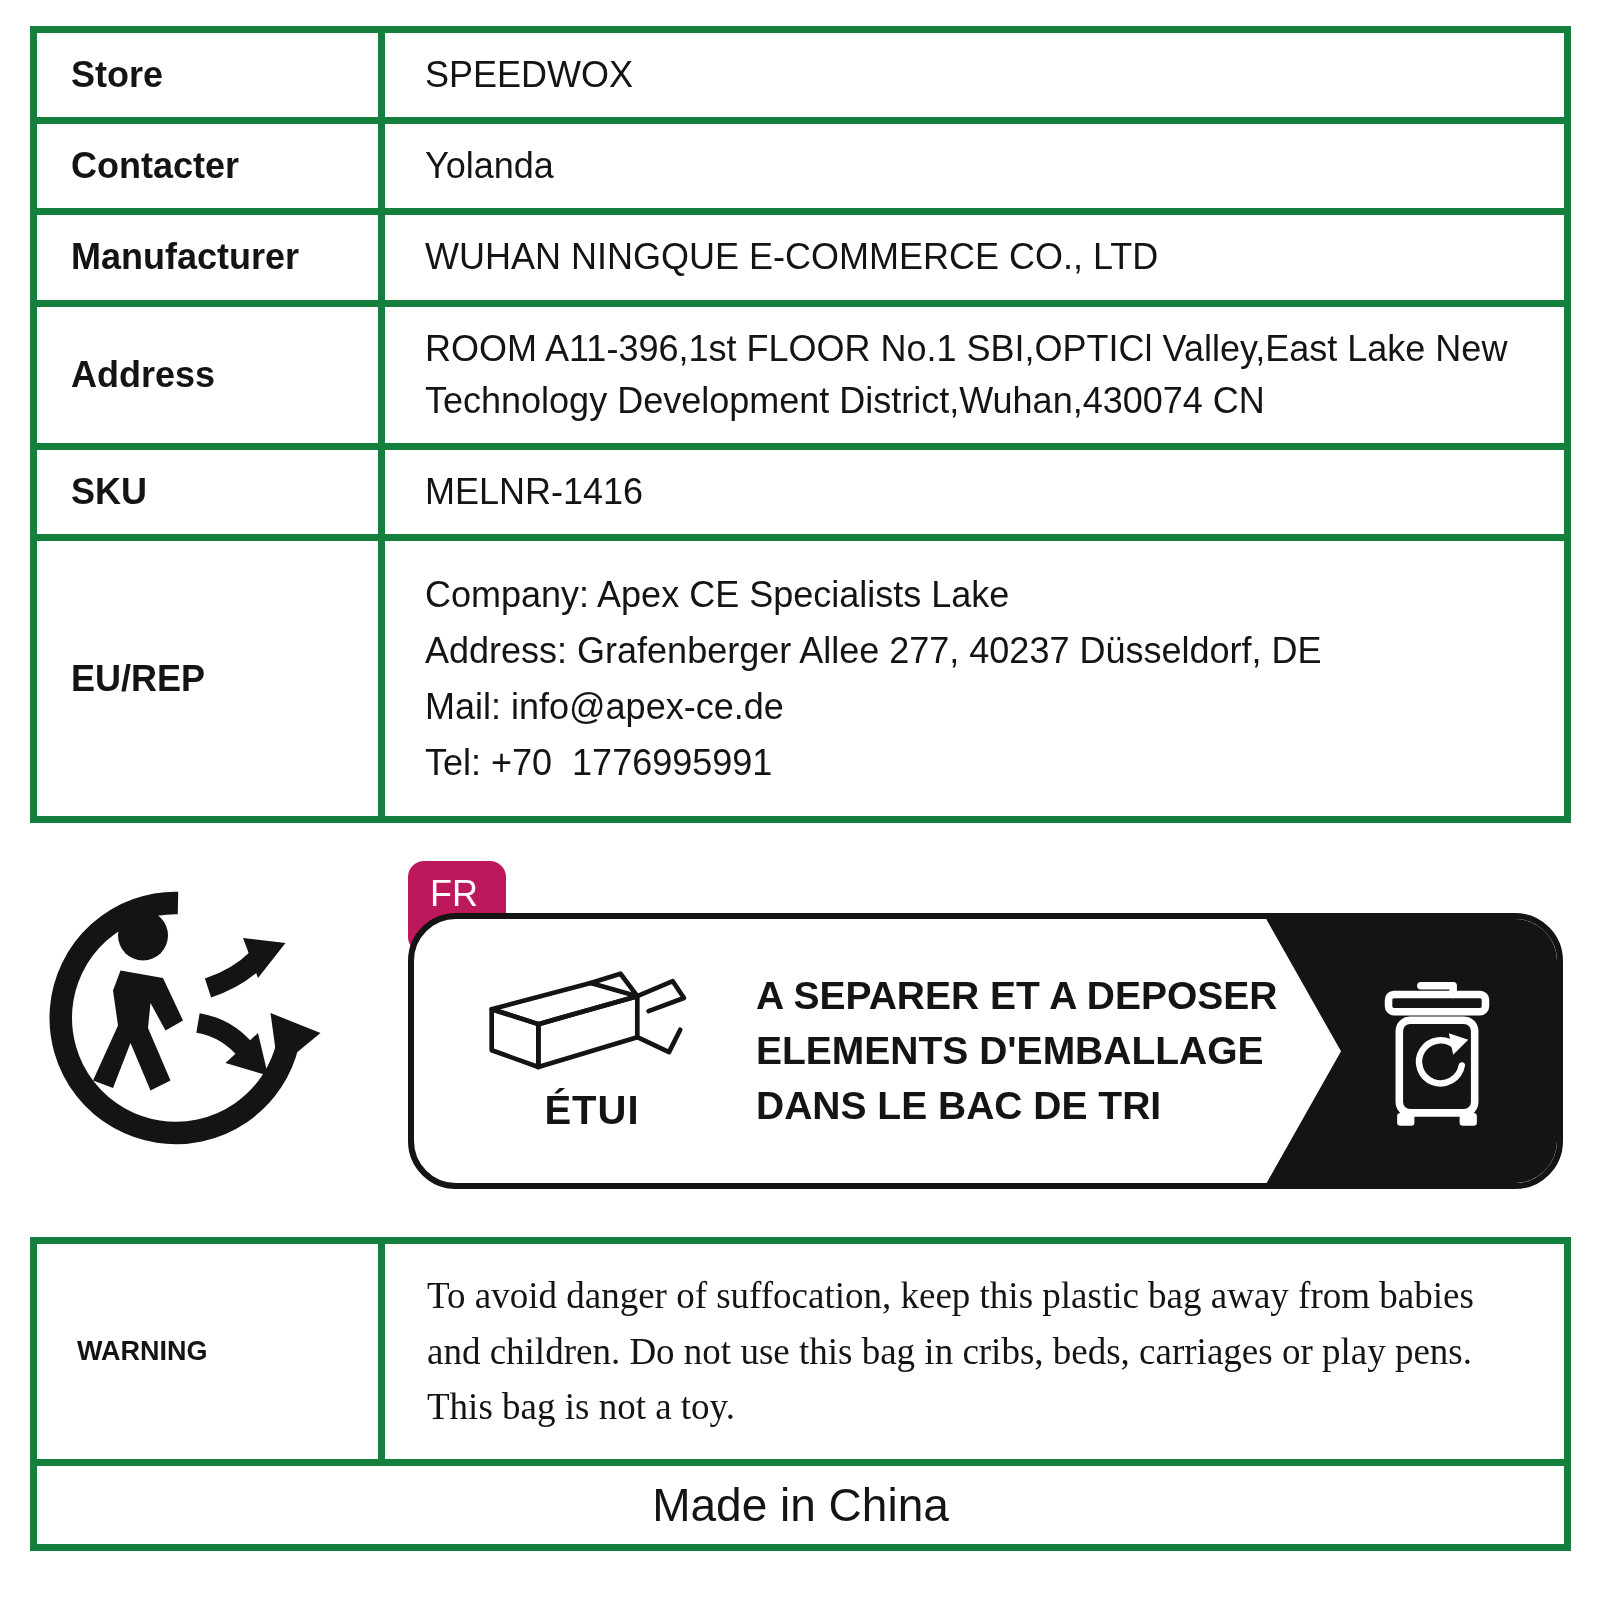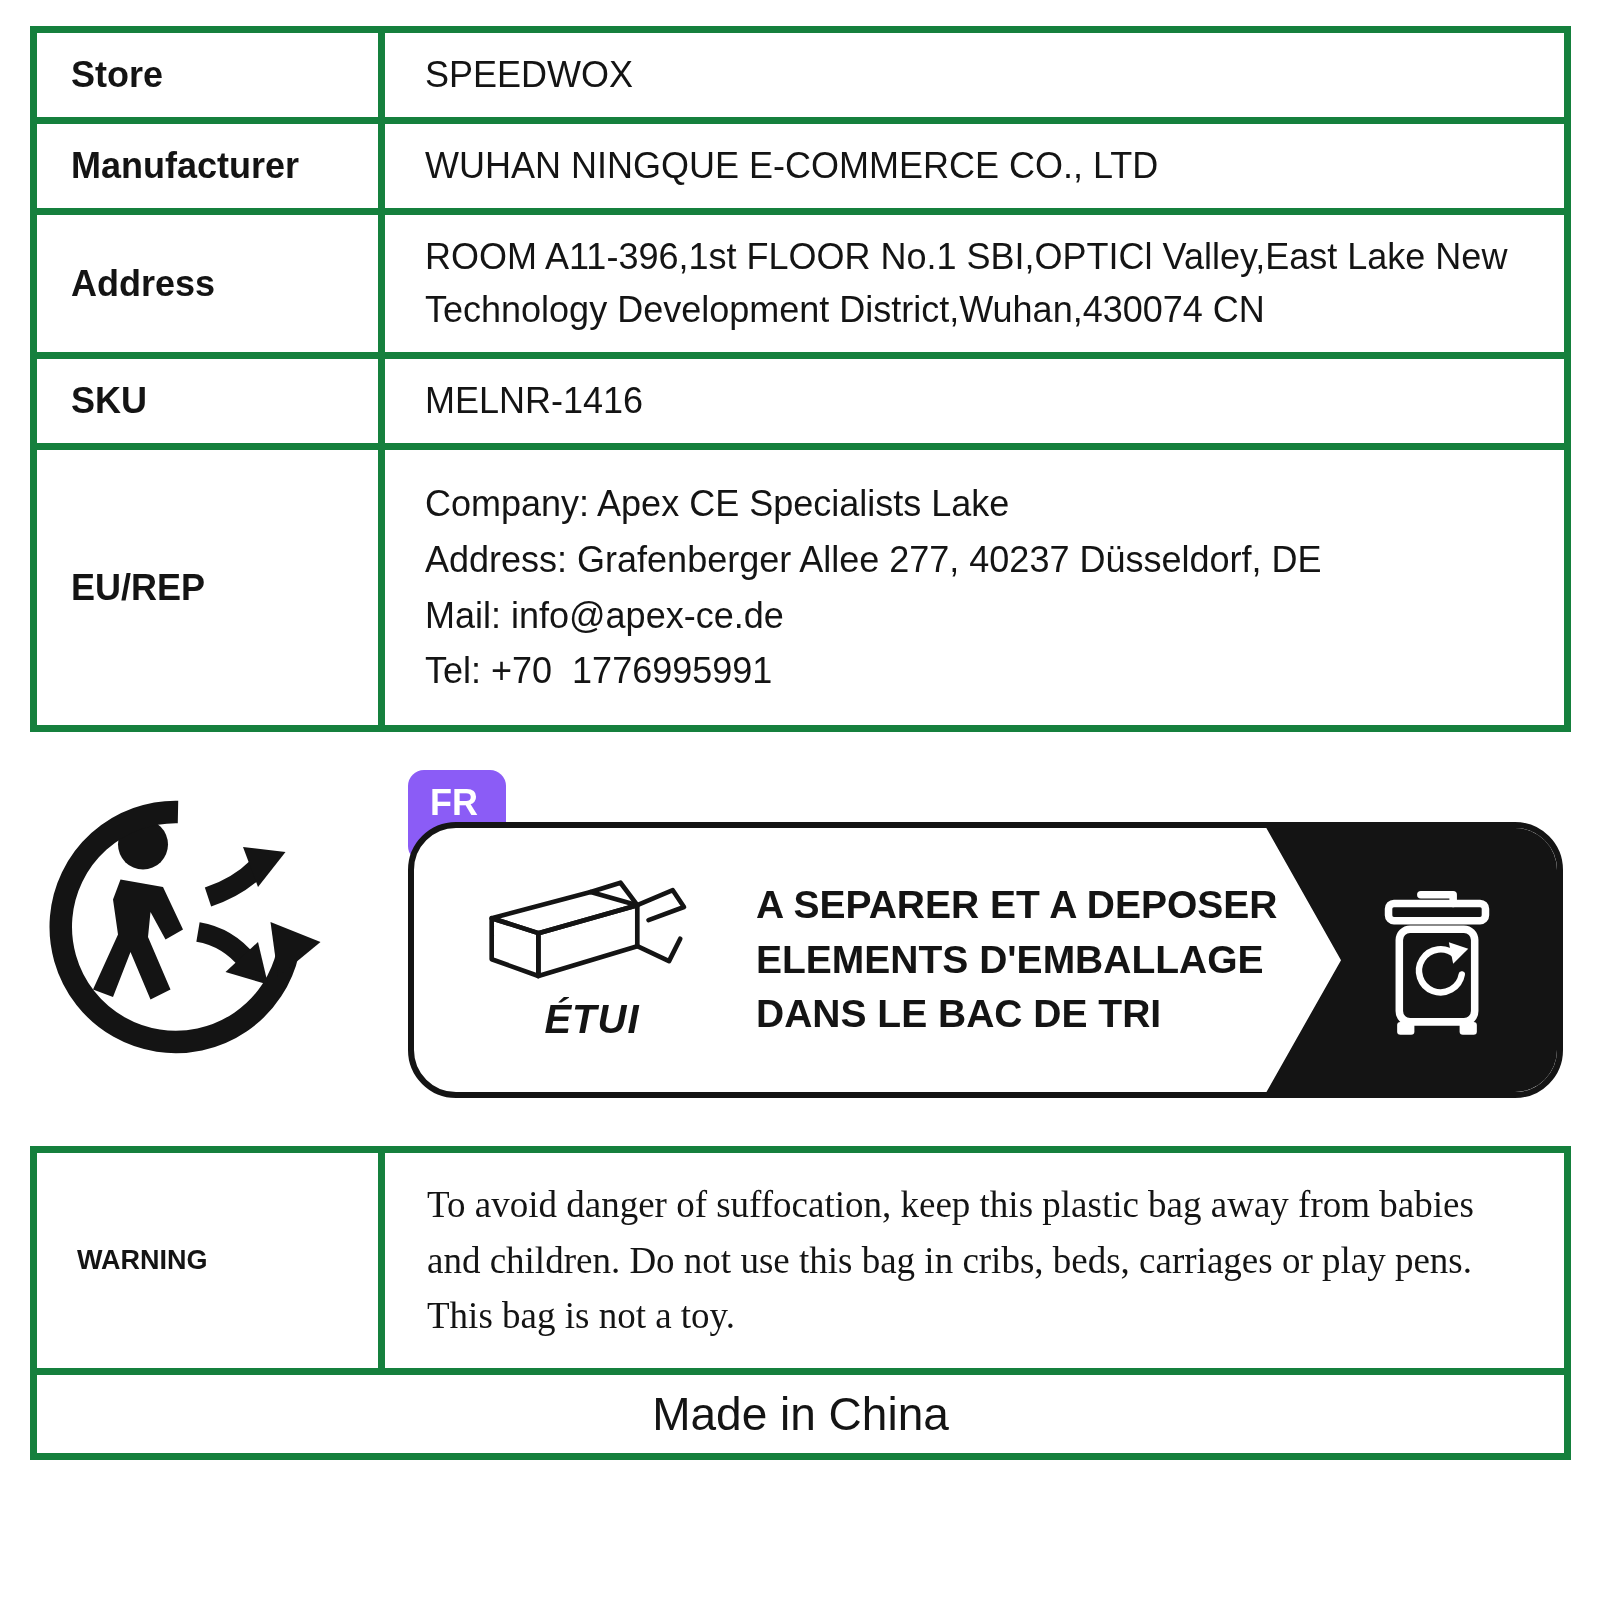--- a/index.html
+++ b/index.html
@@ -37,24 +37,24 @@
     align-items: center;
     margin: 50px 8px 44px 8px;
     height: 320px;
   }
   .triman { width: 300px; height: 300px; flex: 0 0 auto; }
   .banner-wrap { position: relative; flex: 1; margin-left: 70px; height: 100%; }
   .fr-tab {
     position: absolute;
     top: -12px; left: 0;
     width: 98px; height: 92px;
-    background: #8b5cf6;
+    background: #be185d;
     border-radius: 16px;
     color: #ffffff;
-    font-weight: 700;
+    font-weight: 400;
     font-size: 36px;
     padding: 12px 0 0 22px;
     z-index: 0;
   }
   .banner {
     position: absolute;
     top: 40px; left: 0; right: 0; bottom: 4px;
     border: 6px solid #141414;
     border-radius: 48px;
     background: #ffffff;
@@ -65,21 +65,21 @@
   }
   .carton-area {
     width: 312px;
     flex: 0 0 auto;
     display: flex;
     flex-direction: column;
     align-items: center;
     padding-left: 44px;
   }
   .carton-area svg { width: 235px; height: 112px; }
-  .etui-label { font-weight: 700; font-size: 40px; margin-top: 6px; letter-spacing: 1px; font-style: italic; }
+  .etui-label { font-weight: 700; font-size: 40px; margin-top: 6px; letter-spacing: 1px; }
   .instructions {
     flex: 1;
     padding: 0 0 0 30px;
     font-size: 39px;
     font-weight: 600;
     line-height: 1.4;
     white-space: nowrap;
   }
   .bin-panel {
     position: absolute;
@@ -116,20 +116,24 @@
 </head>
 <body>
 
 <div class="page">
 
   <table class="info-table">
     <tbody>
         <tr>
       <td class="cell-label">Store</td>
       <td class="cell-value">SPEEDWOX</td>
+    </tr>
+    <tr>
+      <td class="cell-label">Contacter</td>
+      <td class="cell-value">Yolanda</td>
     </tr>
     <tr>
       <td class="cell-label">Manufacturer</td>
       <td class="cell-value">WUHAN NINGQUE E-COMMERCE CO., LTD</td>
     </tr>
     <tr>
       <td class="cell-label">Address</td>
       <td class="cell-value">ROOM A11-396,1st FLOOR No.1 SBI,OPTICl Valley,East Lake New Technology Development District,Wuhan,430074 CN</td>
     </tr>
     <tr>

